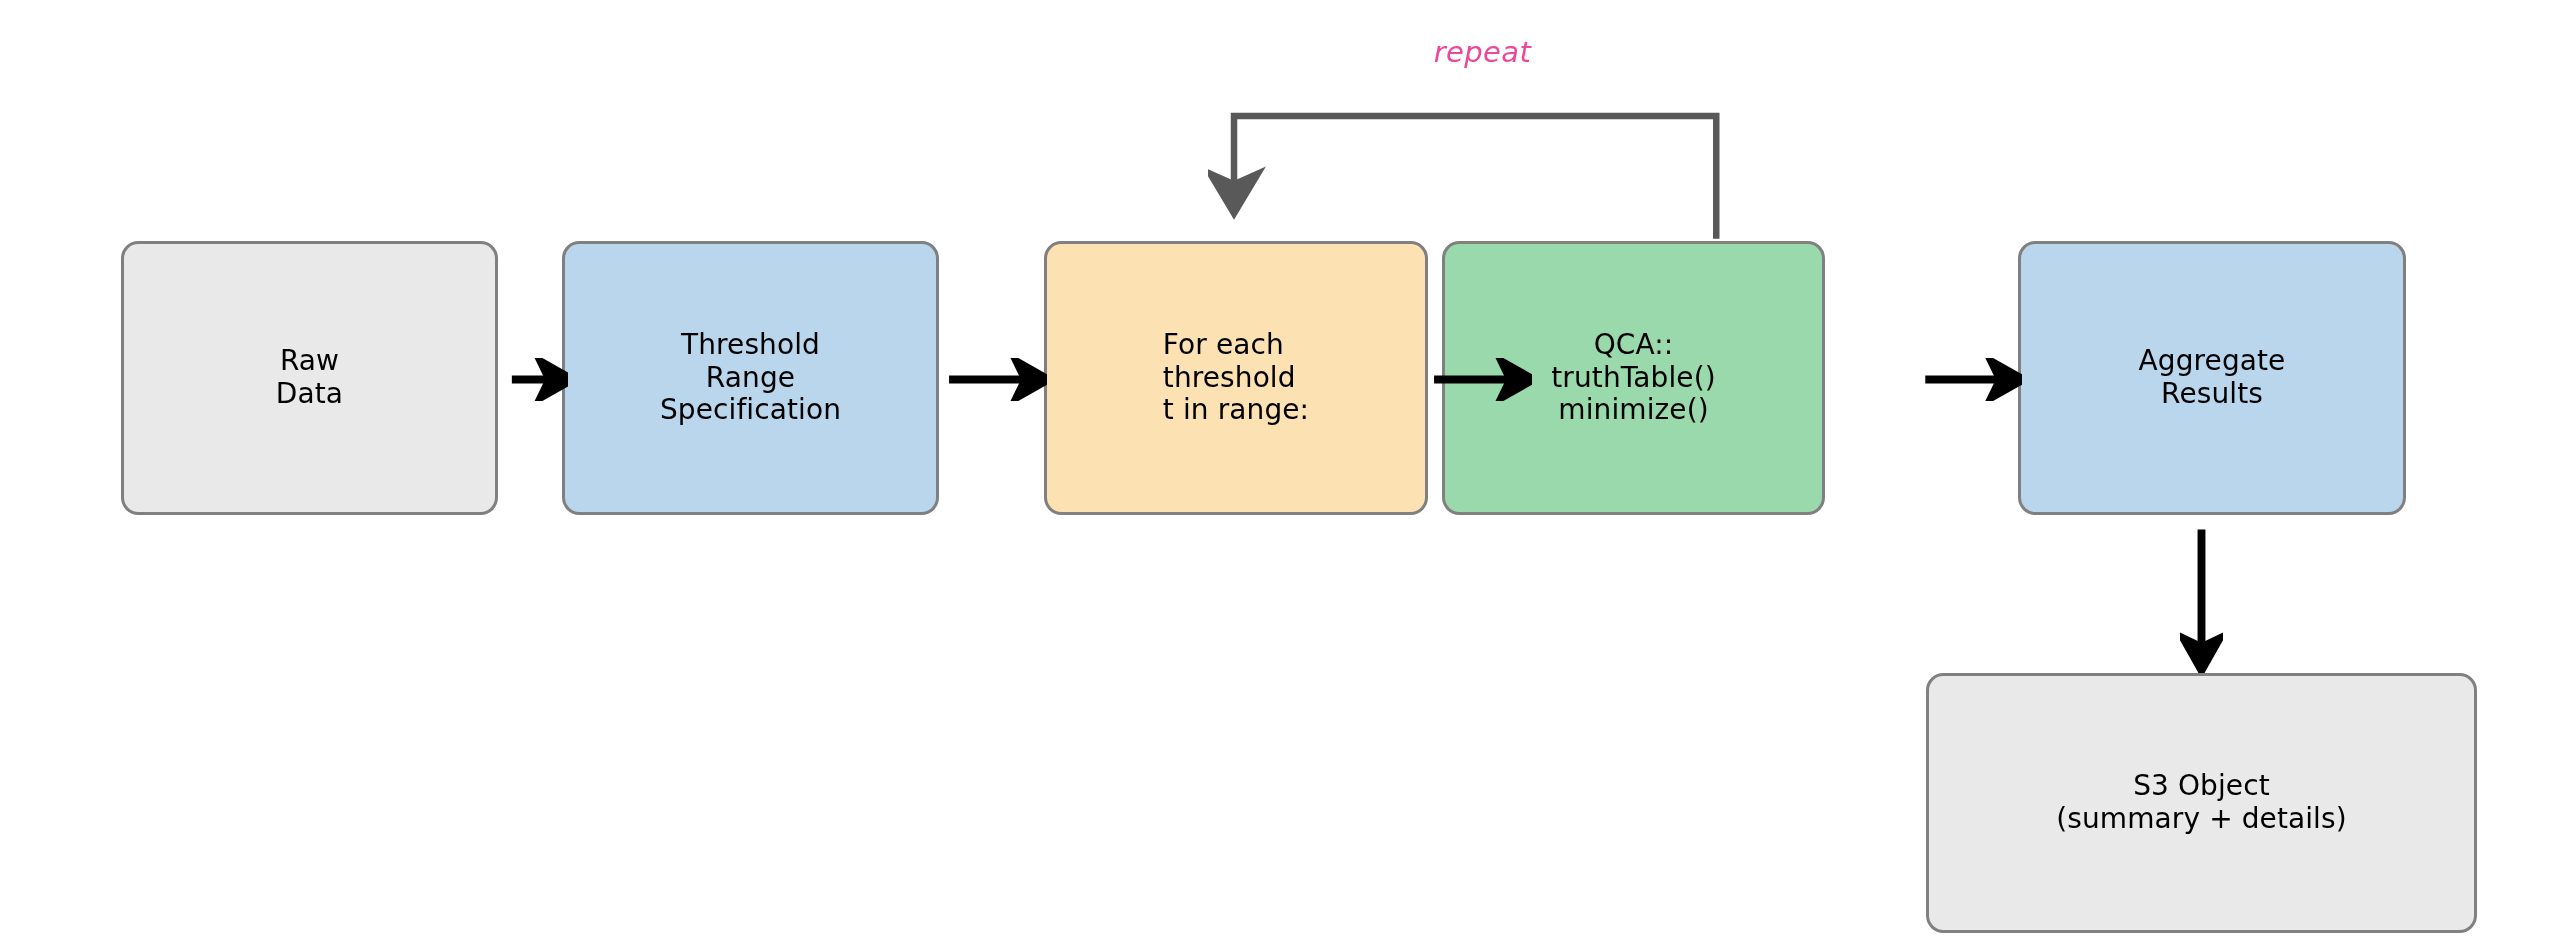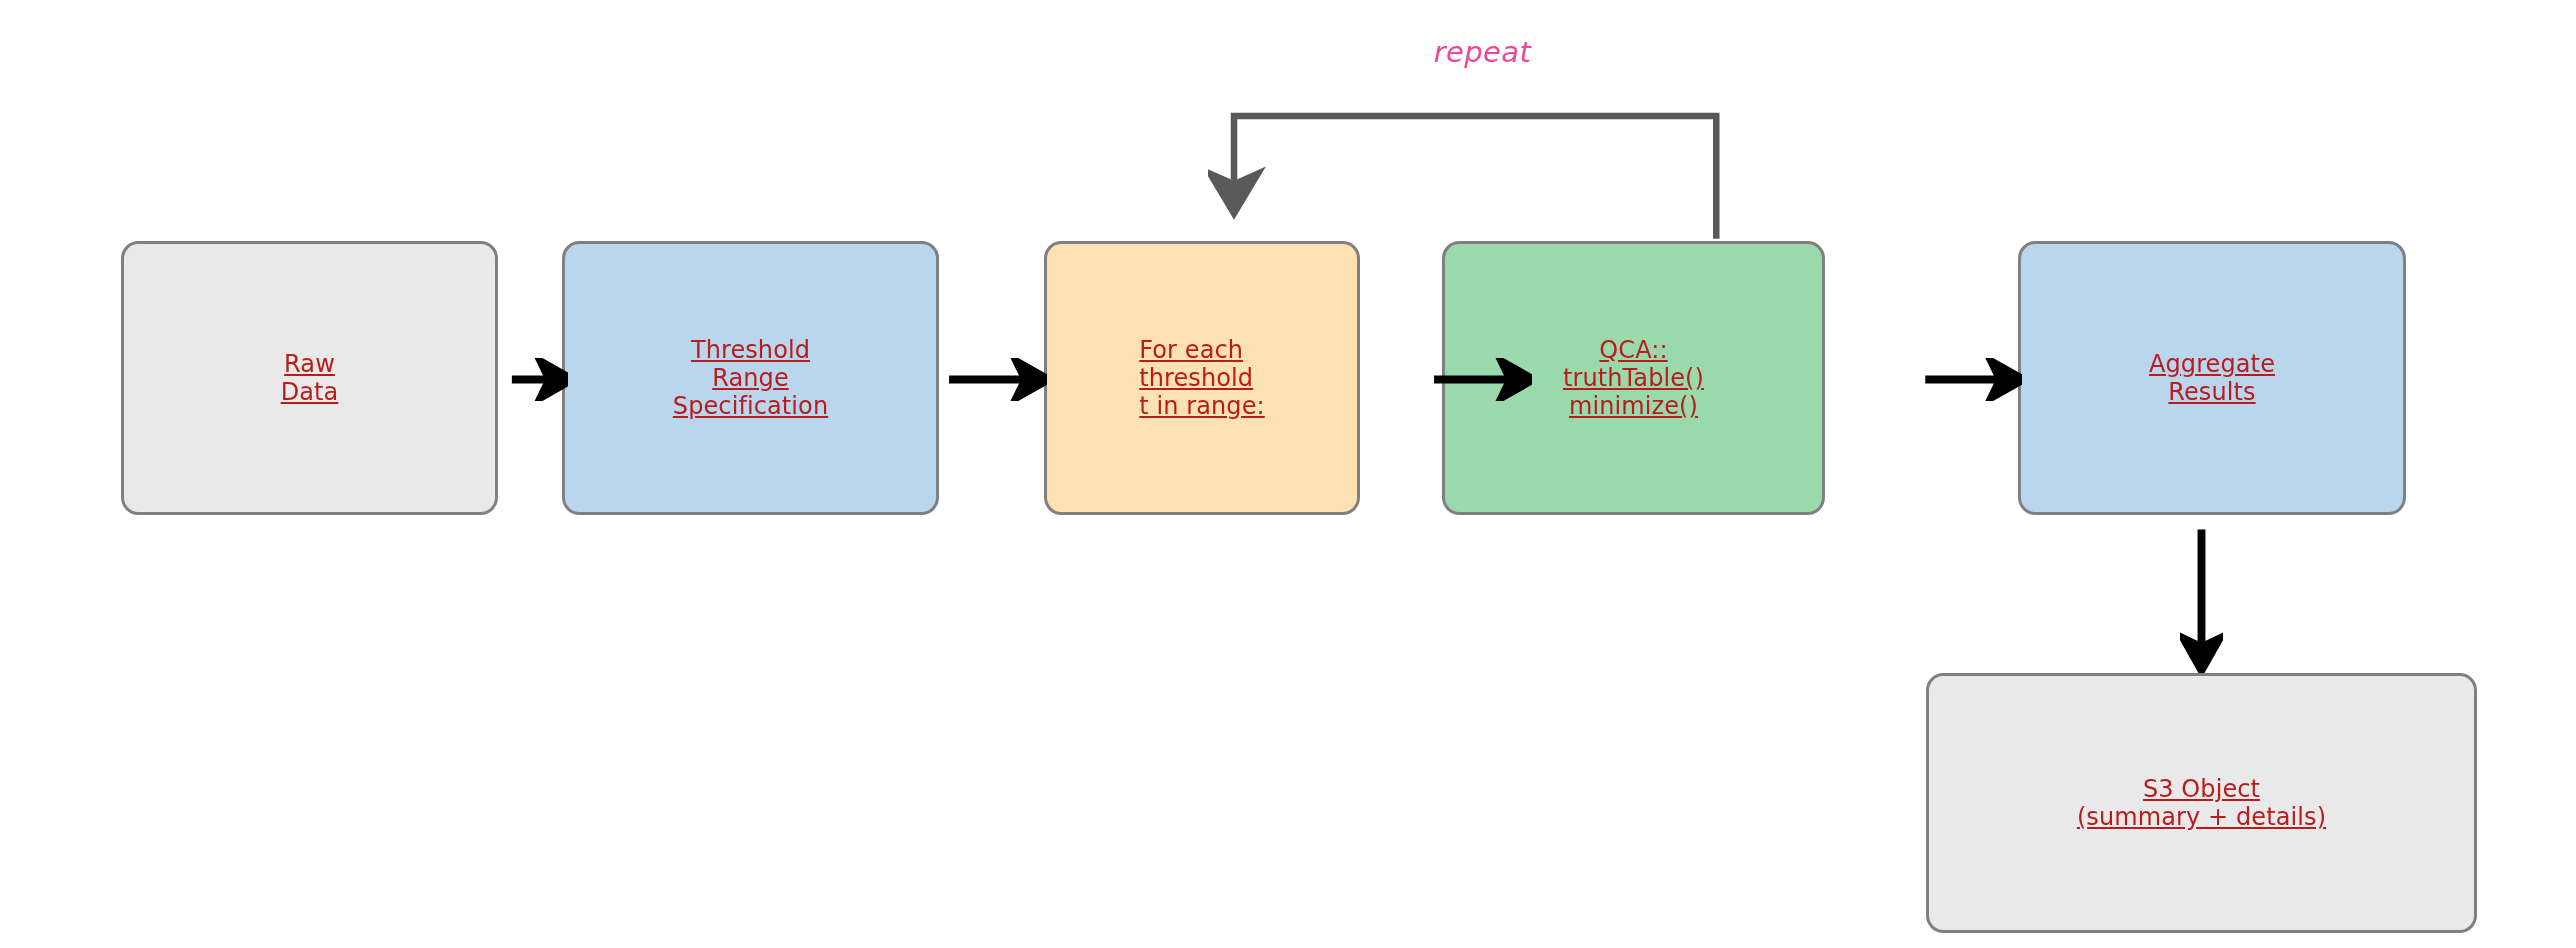--- a/index.html
+++ b/index.html
@@ -21,33 +21,32 @@
     position: absolute;
     box-sizing: border-box;
     border: 3.6px solid #808080;
     border-radius: 17.4px;
     display: flex;
     align-items: center;
     justify-content: center;
     text-align: center;
   }
   .node .label {
-    font-size: 24px;
+    font-size: 28px;
     line-height: 1.17;
-    color: #b91c1c;
+    color: #000000;
     white-space: pre-line;
     letter-spacing: 0.1px;
-    text-decoration: underline;
   }
   .node .label.left-block {
     text-align: left;
   }
   #node-raw-data      { left: 121px;  top: 241px; width: 377px; height: 274px; background: #e9e9e9; }
   #node-threshold     { left: 562px;  top: 241px; width: 377px; height: 274px; background: #b9d6ec; }
-  #node-foreach       { left: 1044px; top: 241px; width: 316px; height: 274px; background: #fce2b3; }
+  #node-foreach       { left: 1044px; top: 241px; width: 384px; height: 274px; background: #fce2b3; }
   #node-qca           { left: 1442px; top: 241px; width: 383px; height: 274px; background: #9ad9ab; }
   #node-aggregate     { left: 2018px; top: 241px; width: 388px; height: 274px; background: #b9d6ec; }
   #node-s3            { left: 1926px; top: 673px; width: 551px; height: 260px; background: #e9e9e9; }
 
   
   .arrow-h {
     position: absolute;
     height: 43px;
     display: block;
   }

